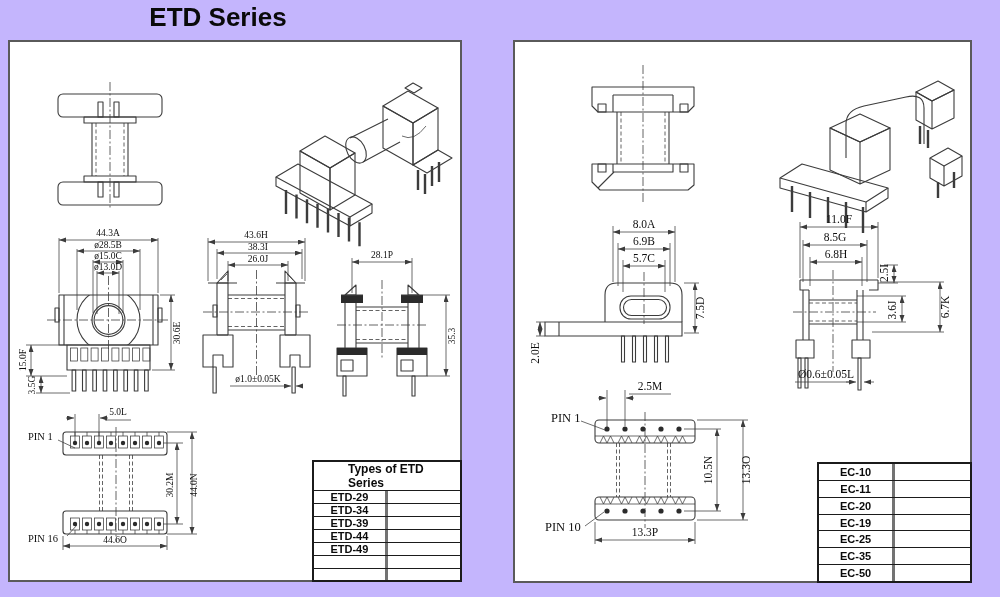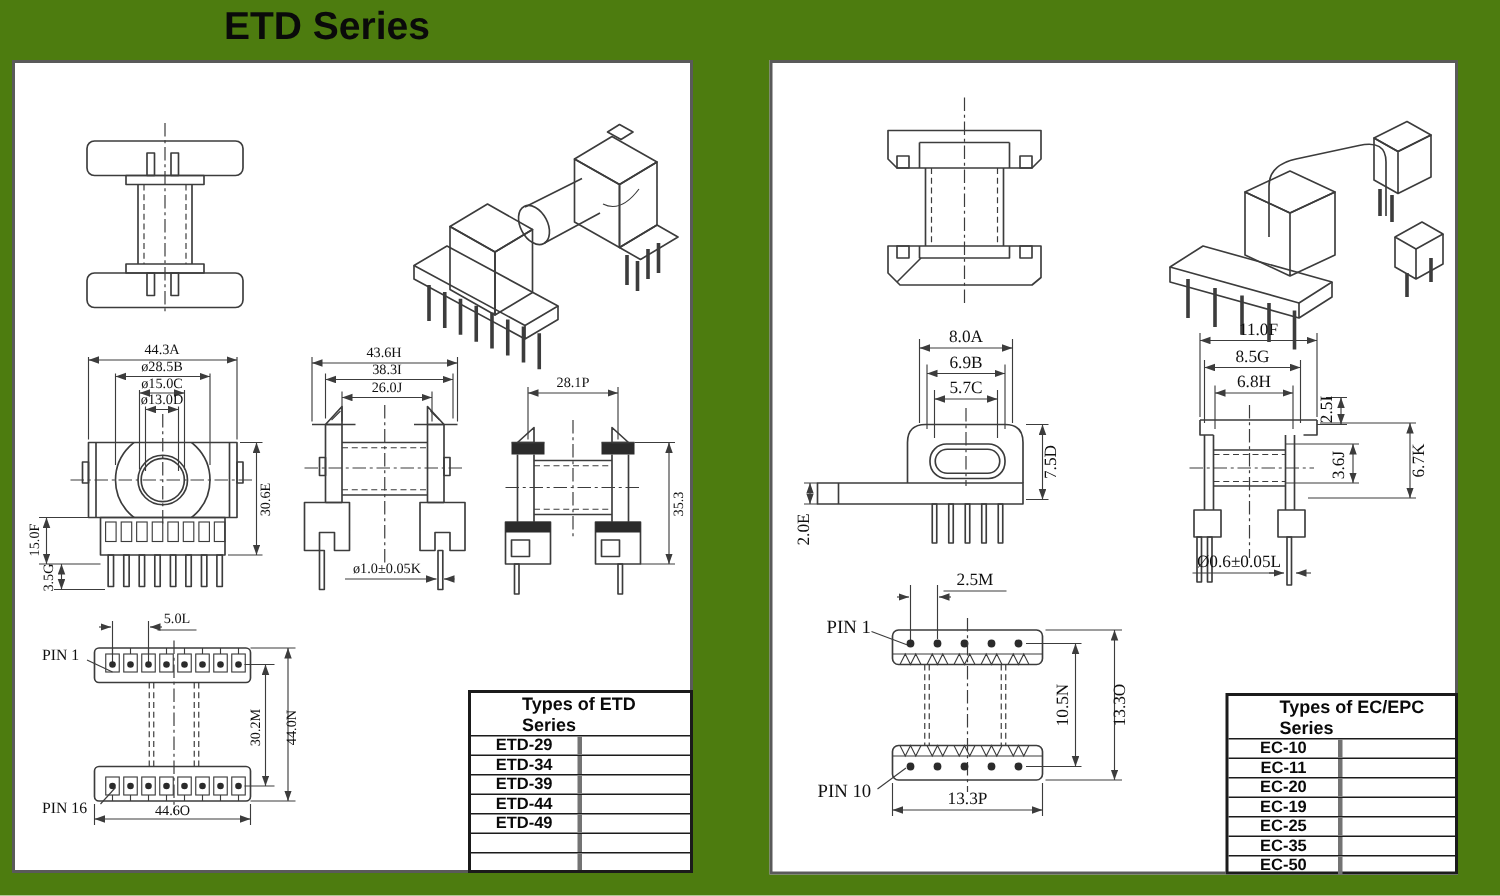--- a/index.html
+++ b/index.html
@@ -1,16 +1,16 @@
 <!DOCTYPE html>
 <html><head>
 <meta charset="utf-8">
 <style>
   html,body{margin:0;padding:0;background:#fff;}
-  .page{position:relative;width:1000px;height:597px;background:#4d7c0f;overflow:hidden;
+  .page{position:relative;width:1000px;height:597px;background:#c4b5fd;overflow:hidden;
         font-family:"Liberation Sans",sans-serif;}
   .title{position:absolute;top:2px;font-weight:bold;font-size:26px;color:#0a0a0a;text-align:center;}
   .panel{position:absolute;border:2px solid #5a5a5a;background:#fff;box-sizing:border-box;}
   svg{position:absolute;overflow:visible;}
   svg .ln{stroke:#3c3c3c;fill:none;stroke-width:1.1;stroke-linejoin:round;stroke-linecap:butt;}
   svg .thin{stroke:#3c3c3c;fill:none;stroke-width:.75;}
   svg .dash{stroke:#3c3c3c;fill:none;stroke-width:.8;stroke-dasharray:4 2.5;}
   svg .cl{stroke:#3c3c3c;fill:none;stroke-width:.8;stroke-dasharray:9 2.5 2 2.5;}
   svg .fill{fill:#2b2b2b;stroke:none;}
   svg .pin{stroke:#3c3c3c;fill:none;stroke-width:2.4;}
@@ -432,21 +432,20 @@
     </g>
     <text class="dtl" x="107" y="12" text-anchor="middle">2.5M</text>
     <text class="pinlbl-lg" x="8" y="44">PIN 1</text>
     <text class="pinlbl-lg" x="2" y="153">PIN 10</text>
     <text class="dtl" x="169" y="92" text-anchor="middle" transform="rotate(-90 169 92)">10.5N</text>
     <text class="dtl" x="207" y="92" text-anchor="middle" transform="rotate(-90 207 92)">13.3O</text>
     <text class="dtl" x="102" y="158" text-anchor="middle">13.3P</text>
   </svg>
 
   <div class="dtable" style="left:817px;top:462px;width:155px;height:121px;">
-    <div class="thead">Types of EC/EPC Series</div>
     <div class="trow">
         <div class="tcl">EC-10</div>
         <div class="tcr"></div>
       </div>
     <div class="trow">
         <div class="tcl">EC-11</div>
         <div class="tcr"></div>
       </div>
     <div class="trow">
         <div class="tcl">EC-20</div>

